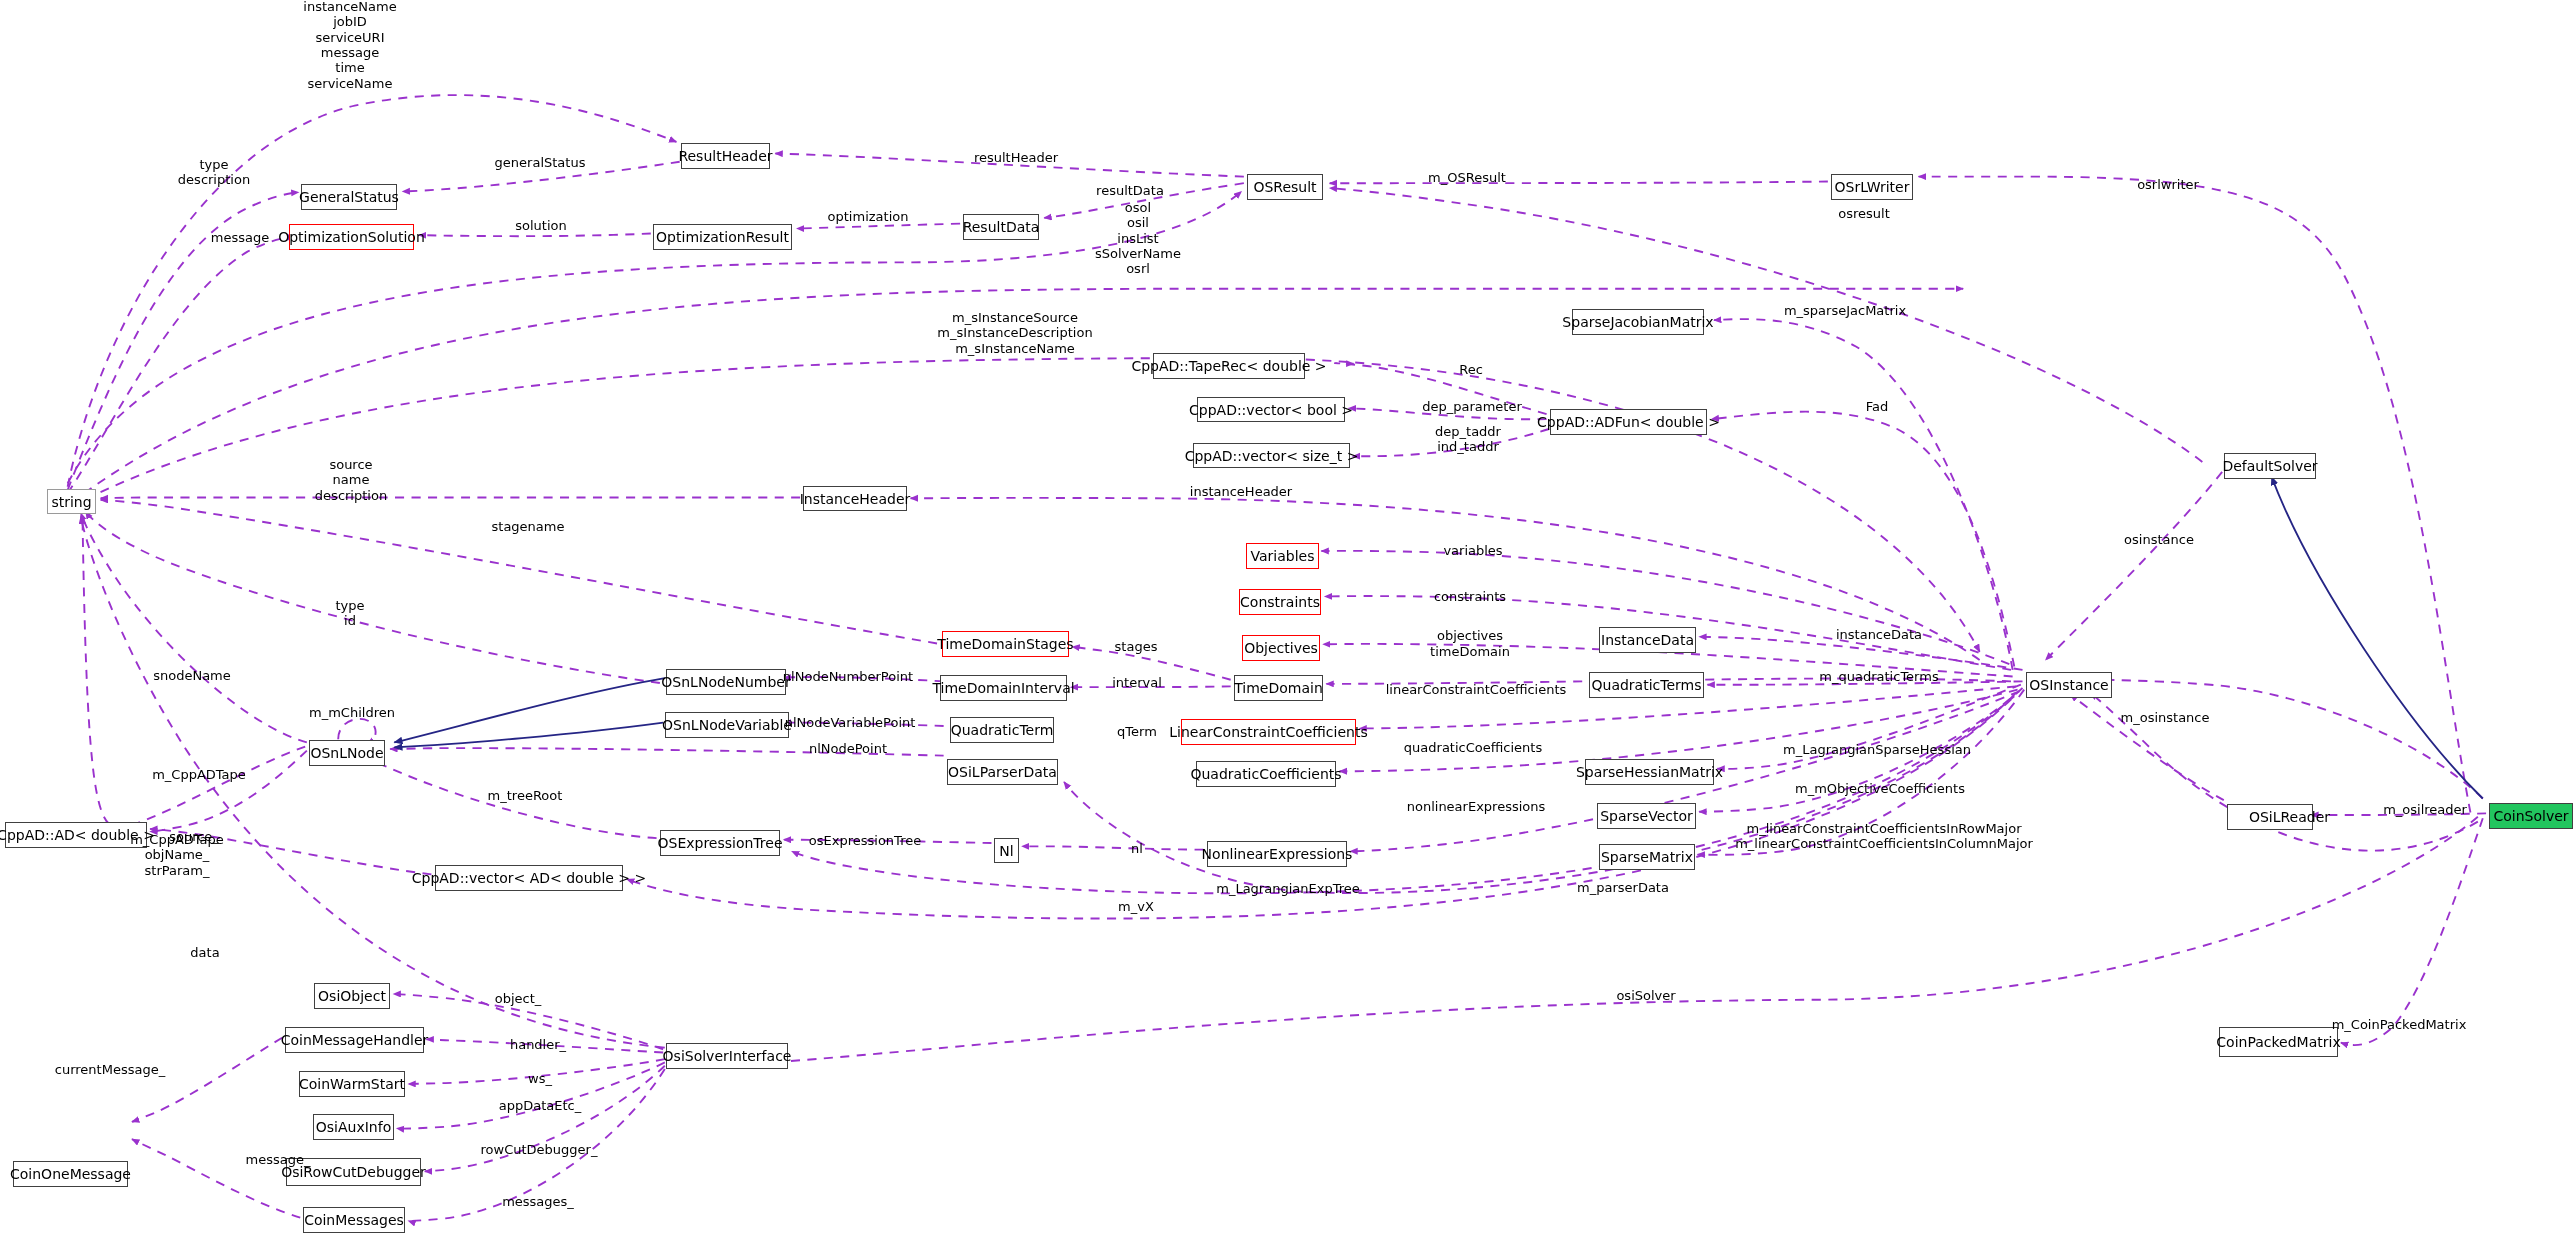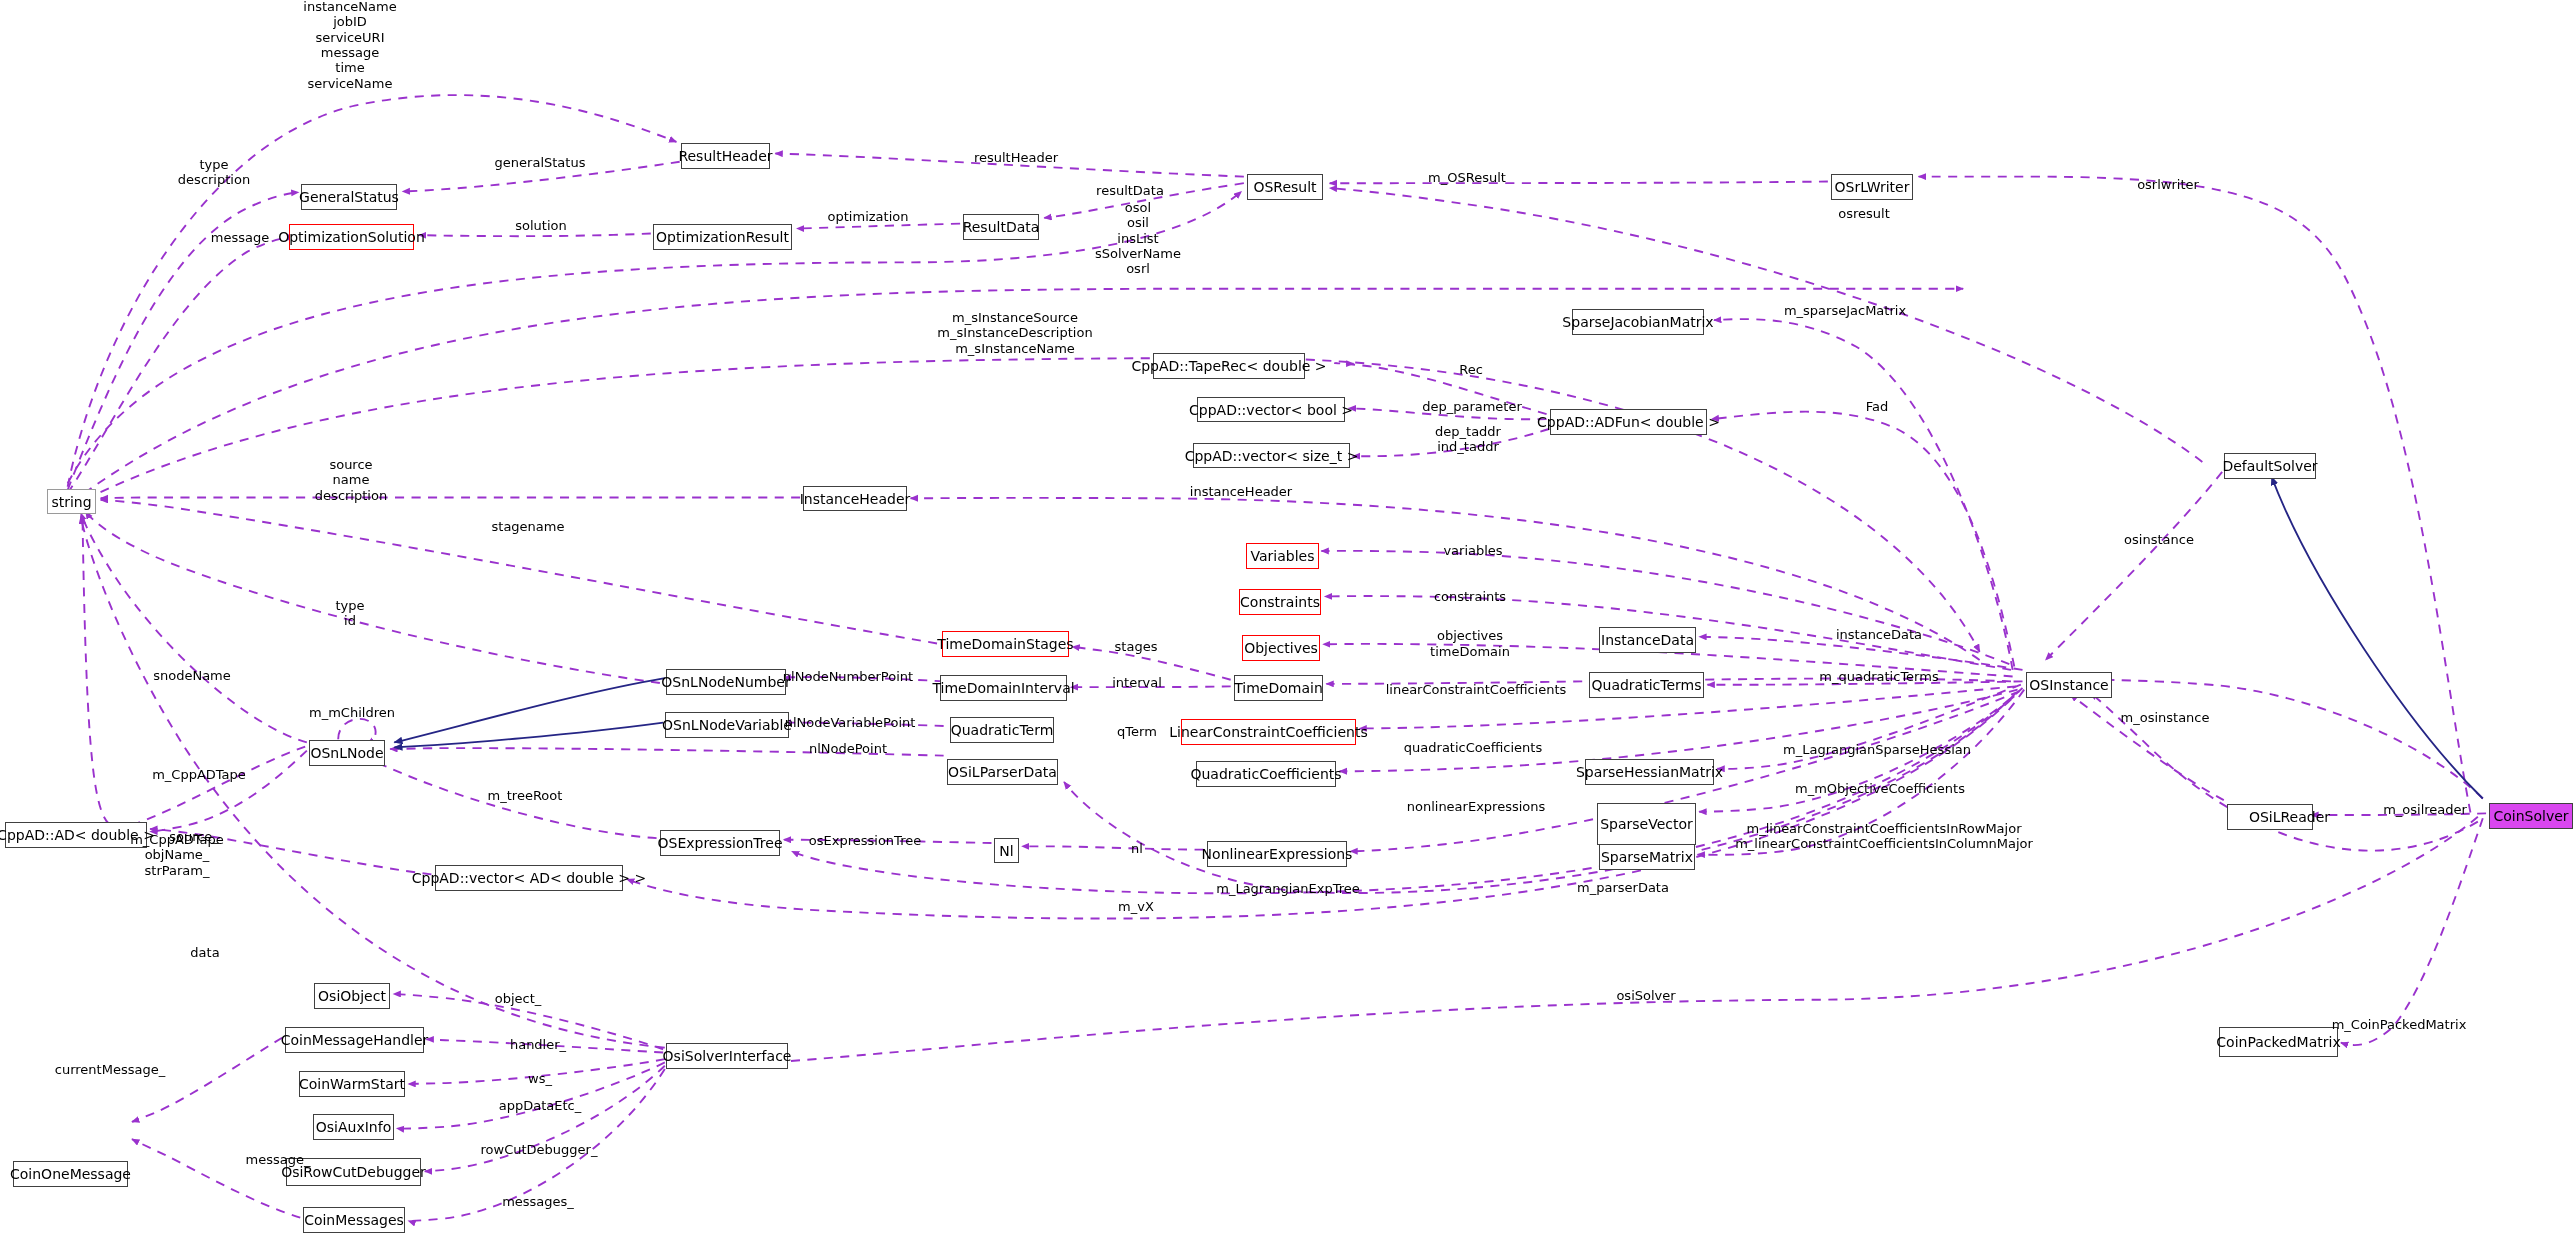--- a/index.html
+++ b/index.html
@@ -22,21 +22,21 @@
     justify-content:center;
     font-size:14px;
     color:#000000;
     white-space:nowrap;
     line-height:1;
     padding:0 5px;
     z-index:5;
   }
   .node.thick{border:1.6px solid #404040;}
   .node.red{border:1.6px solid #ff0000;}
-  .node.grey{background:#d946ef;border:1.6px solid #404040;}
+  .node.grey{background:#22c55e;border:1.6px solid #404040;}
   .node.light{border:0.8px solid #9a9a9a;}
   .elabel{
     position:absolute;
     font-size:13px;
     color:#000000;
     white-space:pre;
     text-align:center;
     line-height:1.18;
     z-index:6;
     transform:translate(-50%,-50%);
@@ -225,21 +225,21 @@
   <div class="node thick" style="left:940px;top:675px;width:127px;height:26px;">TimeDomainInterval</div>
   <div class="node thick" style="left:1234px;top:675px;width:89px;height:26px;">TimeDomain</div>
   <div class="node thick" style="left:1589px;top:672px;width:115px;height:26px;">QuadraticTerms</div>
   <div class="node thick" style="left:665px;top:712px;width:124px;height:26px;">OSnLNodeVariable</div>
   <div class="node thick" style="left:950px;top:717px;width:104px;height:26px;">QuadraticTerm</div>
   <div class="node red" style="left:1181px;top:719px;width:175px;height:26px;">LinearConstraintCoefficients</div>
   <div class="node thick" style="left:309px;top:740px;width:76px;height:26px;">OSnLNode</div>
   <div class="node thick" style="left:947px;top:759px;width:111px;height:26px;">OSiLParserData</div>
   <div class="node thick" style="left:1196px;top:761px;width:140px;height:26px;">QuadraticCoefficients</div>
   <div class="node thick" style="left:1585px;top:759px;width:129px;height:26px;">SparseHessianMatrix</div>
-  <div class="node thick" style="left:1597px;top:803px;width:99px;height:42px;">SparseVector</div>
+  <div class="node thick" style="left:1597px;top:803px;width:99px;height:26px;">SparseVector</div>
   <div class="node thick" style="left:2227px;top:804px;width:86px;height:26px;padding-left:44px;">OSiLReader</div>
   <div class="node grey" style="left:2489px;top:803px;width:84px;height:26px;">CoinSolver</div>
   <div class="node thick" style="left:5px;top:822px;width:142px;height:26px;">CppAD::AD&lt; double &gt;</div>
   <div class="node thick" style="left:660px;top:830px;width:120px;height:26px;">OSExpressionTree</div>
   <div class="node thick" style="left:994px;top:838px;width:25px;height:25px;">Nl</div>
   <div class="node thick" style="left:1207px;top:841px;width:140px;height:26px;">NonlinearExpressions</div>
   <div class="node thick" style="left:1599px;top:844px;width:96px;height:26px;">SparseMatrix</div>
   <div class="node thick" style="left:435px;top:865px;width:188px;height:26px;">CppAD::vector&lt; AD&lt; double &gt; &gt;</div>
   <div class="node thick" style="left:314px;top:983px;width:76px;height:26px;">OsiObject</div>
   <div class="node thick" style="left:285px;top:1027px;width:139px;height:26px;">CoinMessageHandler</div>

